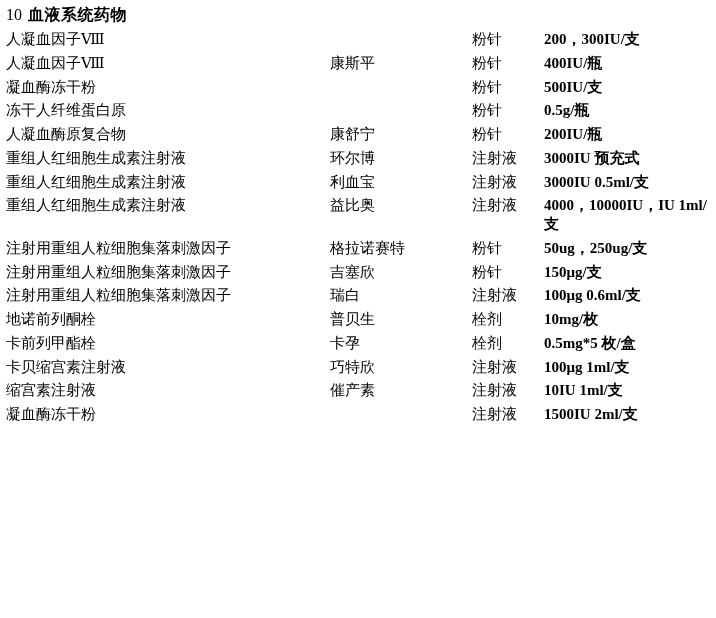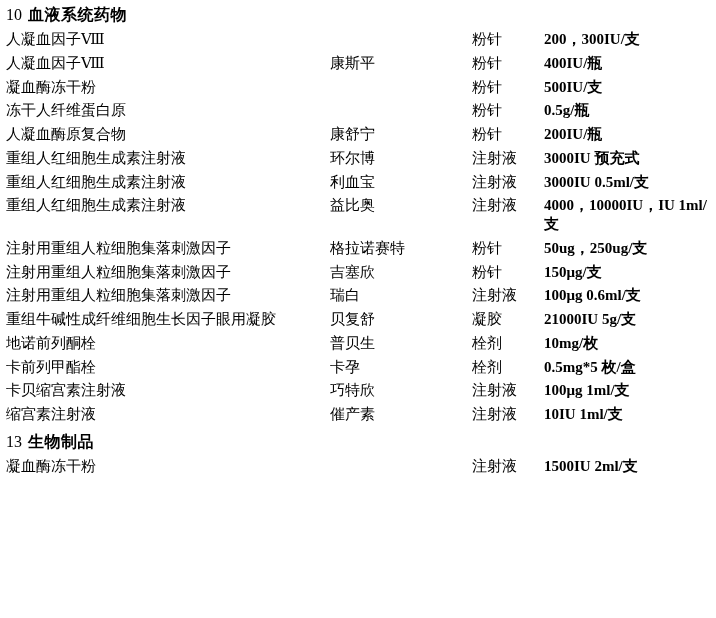--- a/index.html
+++ b/index.html
@@ -144,26 +144,20 @@
           <td class="col-form cell">粉针</td>
           <td class="col-spec cell">150μg/支</td>
         </tr>
         <tr>
           <td class="col-name cell">注射用重组人粒细胞集落刺激因子</td>
           <td class="col-brand cell">瑞白</td>
           <td class="col-form cell">注射液</td>
           <td class="col-spec cell">100μg 0.6ml/支</td>
         </tr>
         <tr>
-          <td class="col-name cell">重组牛碱性成纤维细胞生长因子眼用凝胶</td>
-          <td class="col-brand cell">贝复舒</td>
-          <td class="col-form cell">凝胶</td>
-          <td class="col-spec cell">21000IU 5g/支</td>
-        </tr>
-        <tr>
           <td class="col-name cell">地诺前列酮栓</td>
           <td class="col-brand cell">普贝生</td>
           <td class="col-form cell">栓剂</td>
           <td class="col-spec cell">10mg/枚</td>
         </tr>
         <tr>
           <td class="col-name cell">卡前列甲酯栓</td>
           <td class="col-brand cell">卡孕</td>
           <td class="col-form cell">栓剂</td>
           <td class="col-spec cell">0.5mg*5 枚/盒</td>
@@ -173,26 +167,20 @@
           <td class="col-brand cell">巧特欣</td>
           <td class="col-form cell">注射液</td>
           <td class="col-spec cell">100μg 1ml/支</td>
         </tr>
         <tr>
           <td class="col-name cell">缩宫素注射液</td>
           <td class="col-brand cell">催产素</td>
           <td class="col-form cell">注射液</td>
           <td class="col-spec cell">10IU 1ml/支</td>
         </tr>
-        <tr class="section-row">
-          <td class="col-name section-head"><span class="section-num">13</span><span class="section-title">生物制品</span></td>
-          <td class="col-brand"></td>
-          <td class="col-form"></td>
-          <td class="col-spec"></td>
-        </tr>
         <tr>
           <td class="col-name cell">凝血酶冻干粉</td>
           <td class="col-brand cell"></td>
           <td class="col-form cell">注射液</td>
           <td class="col-spec cell">1500IU 2ml/支</td>
         </tr>
       </tbody>
   </table>
 </div>
 

